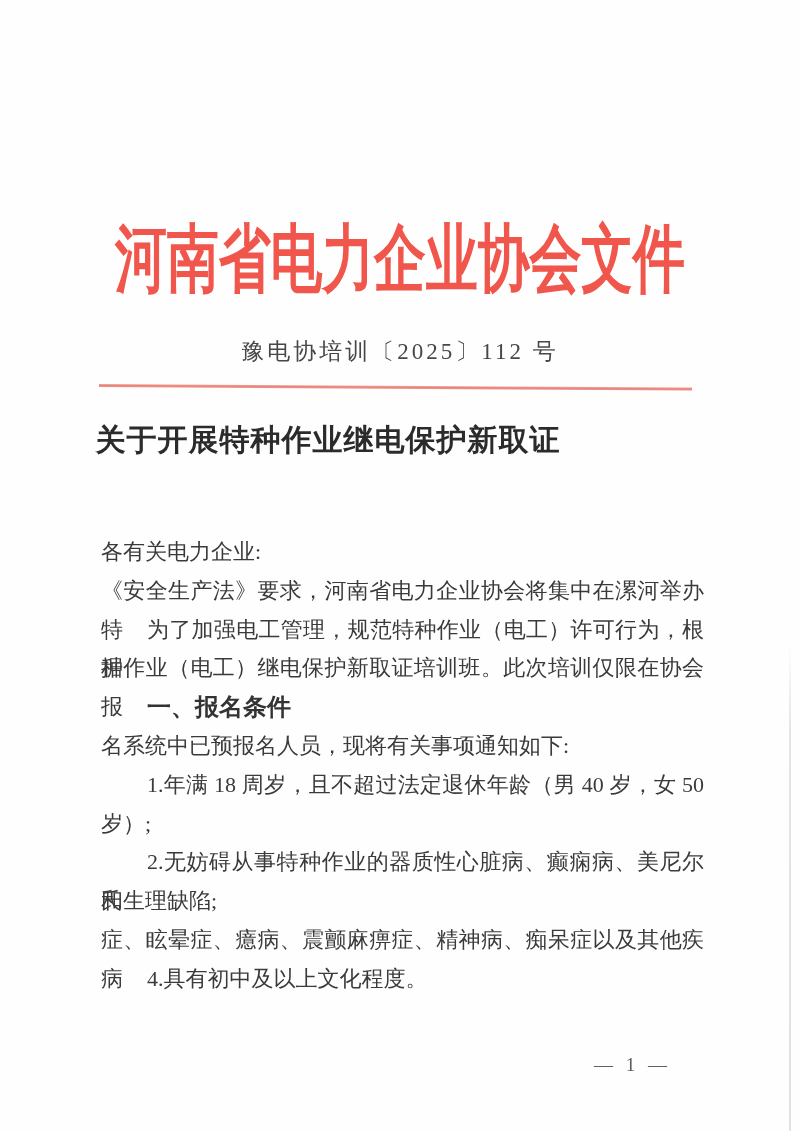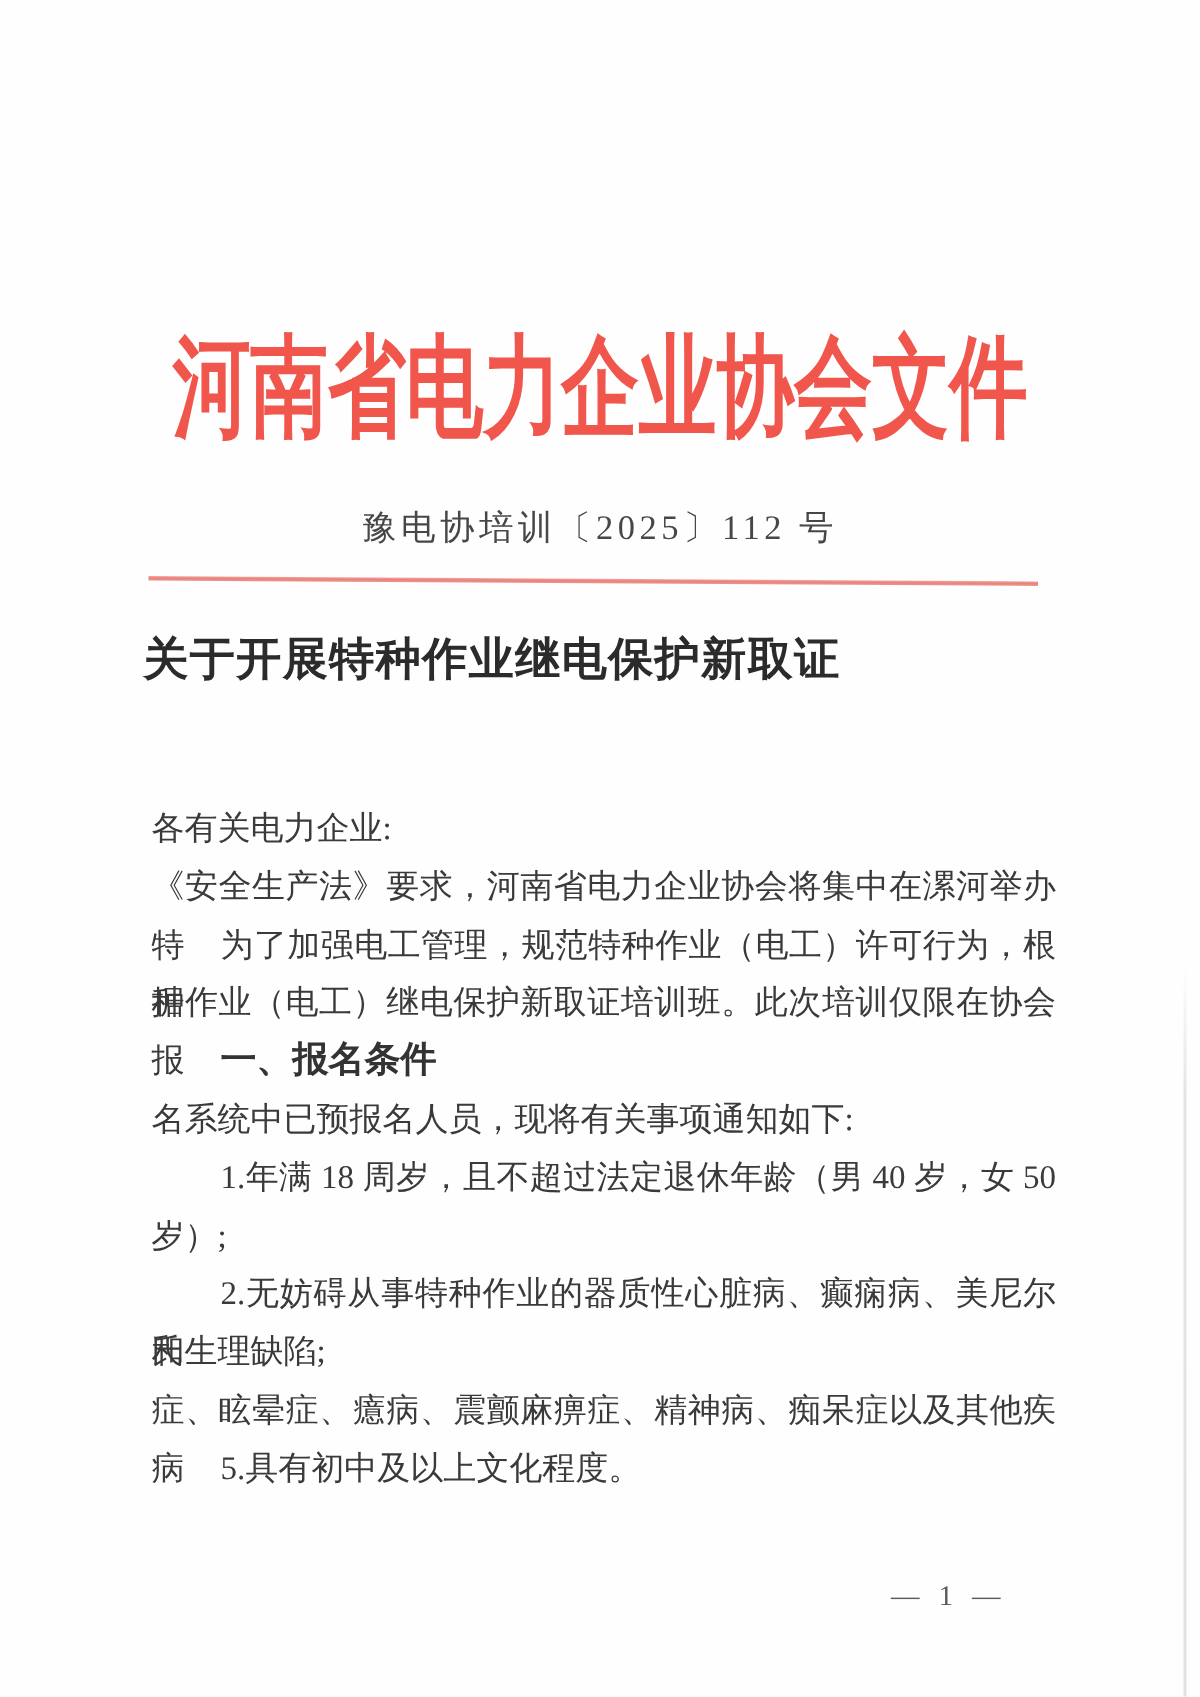--- a/index.html
+++ b/index.html
@@ -118,20 +118,20 @@
     <div class="bline fill">《安全生产法》要求，河南省电力企业协会将集中在漯河举办特</div>
     <div class="bline fill indent">为了加强电工管理，规范特种作业（电工）许可行为，根据</div>
     <div class="bline fill">种作业（电工）继电保护新取证培训班。此次培训仅限在协会报</div>
     <div class="bline indent sec-head">一、报名条件</div>
     <div class="bline">名系统中已预报名人员，现将有关事项通知如下:</div>
     <div class="bline fill indent">1.年满 18 周岁，且不超过法定退休年龄（男 40 岁，女 50</div>
     <div class="bline">岁）;</div>
     <div class="bline fill indent">2.无妨碍从事特种作业的器质性心脏病、癫痫病、美尼尔氏</div>
     <div class="bline">和生理缺陷;</div>
     <div class="bline fill">症、眩晕症、癔病、震颤麻痹症、精神病、痴呆症以及其他疾病</div>
-    <div class="bline indent">5.具有初中及以上文化程度。</div>
+    <div class="bline indent">4.具有初中及以上文化程度。</div>
   </div>
 
   <div class="page-num">— 1 —</div>
 
   <div class="scan-line"></div>
 
 </div>
 
 </body></html>

